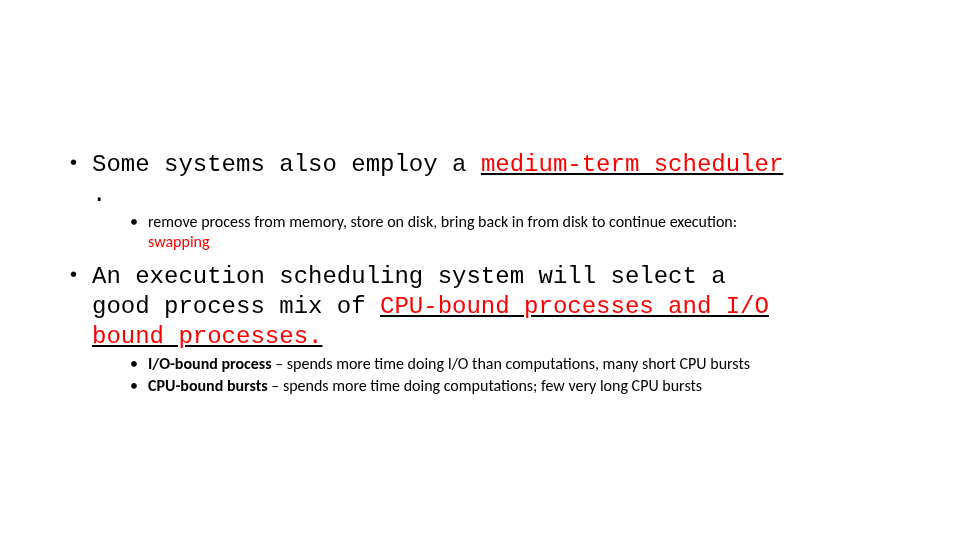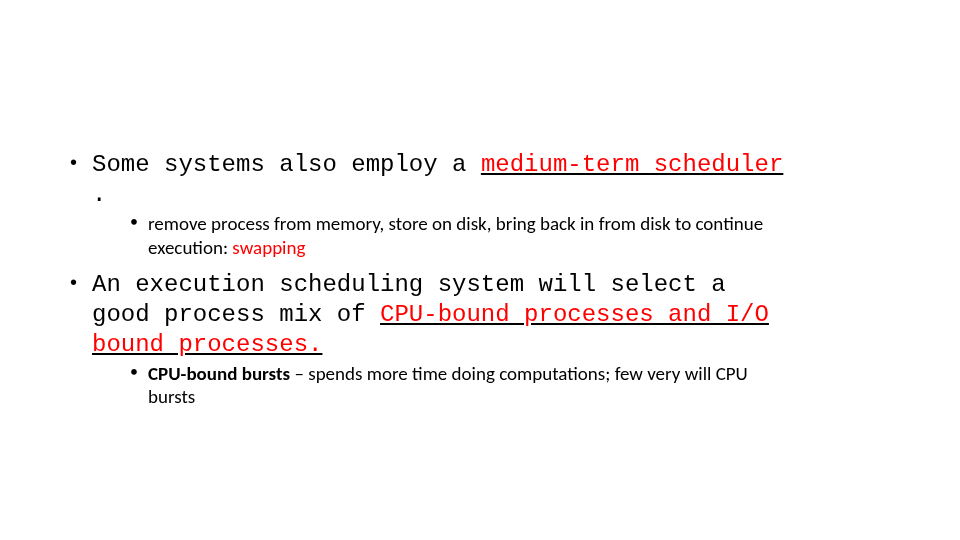--- a/index.html
+++ b/index.html
@@ -43,21 +43,21 @@
   ul.level2 {
     list-style: none;
     margin: 2px 0 10px 0;
     padding: 0 0 0 38px;
   }
   ul.level2 > li {
     position: relative;
     padding-left: 18px;
     margin: 0 0 2px 0;
     font-family: Calibri, "Segoe UI", Arial, sans-serif;
-    font-size: 19px;
+    font-size: 16px;
     line-height: 1.25;
     color: #000;
   }
   ul.level2 > li::before {
     content: "•";
     position: absolute;
     left: 0;
     top: 0;
     font-size: 16px;
   }
@@ -76,19 +76,22 @@
         <li>
           <span>remove process from memory, store on disk, bring back in from disk to continue execution: </span><span class="red">swapping</span>
         </li>
       </ul>
     </li>
 
     <li>
       <span>An execution scheduling system will select a good process mix of </span><span class="red underline">CPU-bound processes and I/O bound processes.</span>
       <ul class="level2">
         <li>
-          <b>CPU-bound bursts</b><span> – spends more time doing computations; few very will CPU bursts</span>
+          <b>I/O-bound process</b><span> – spends more time doing I/O than computations, many short CPU bursts</span>
+        </li>
+        <li>
+          <b>CPU-bound bursts</b><span> – spends more time doing computations; few very long CPU bursts</span>
         </li>
       </ul>
     </li>
 
   </ul>
 </div>
 
 </body></html>

